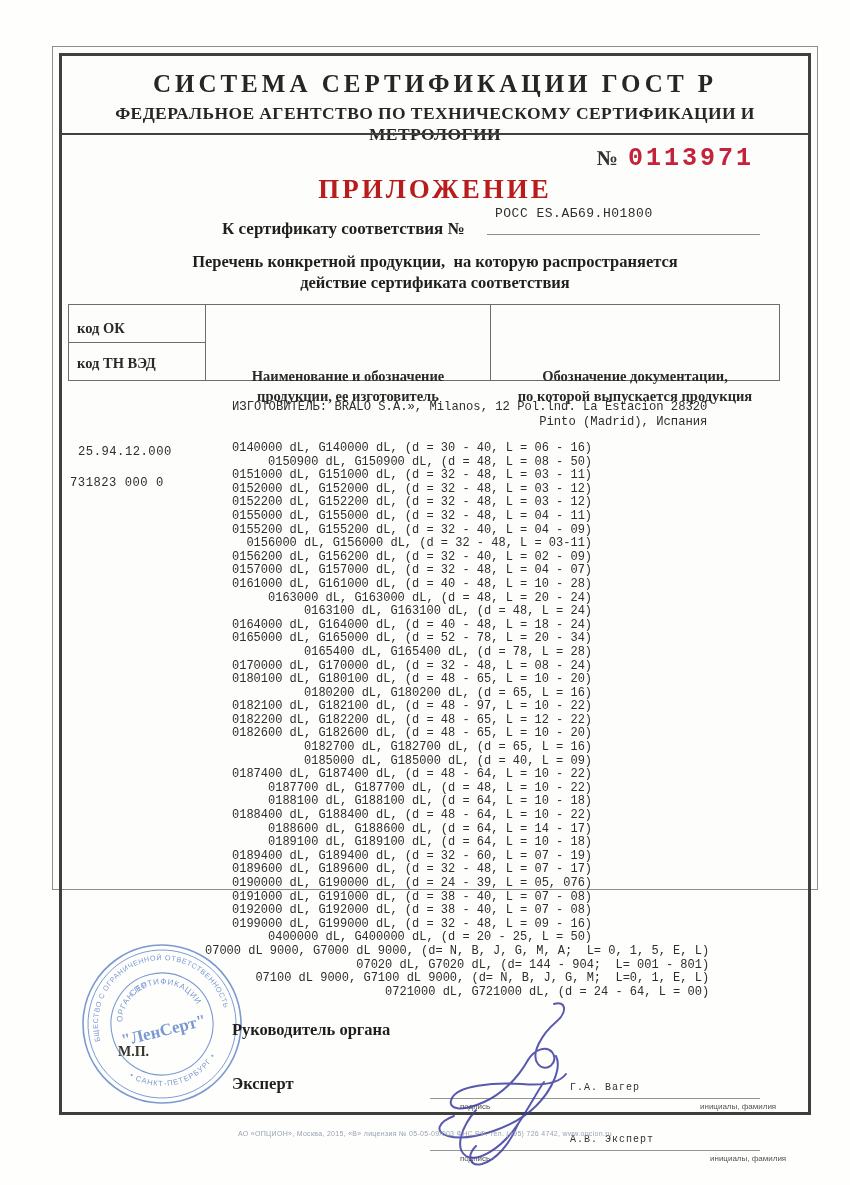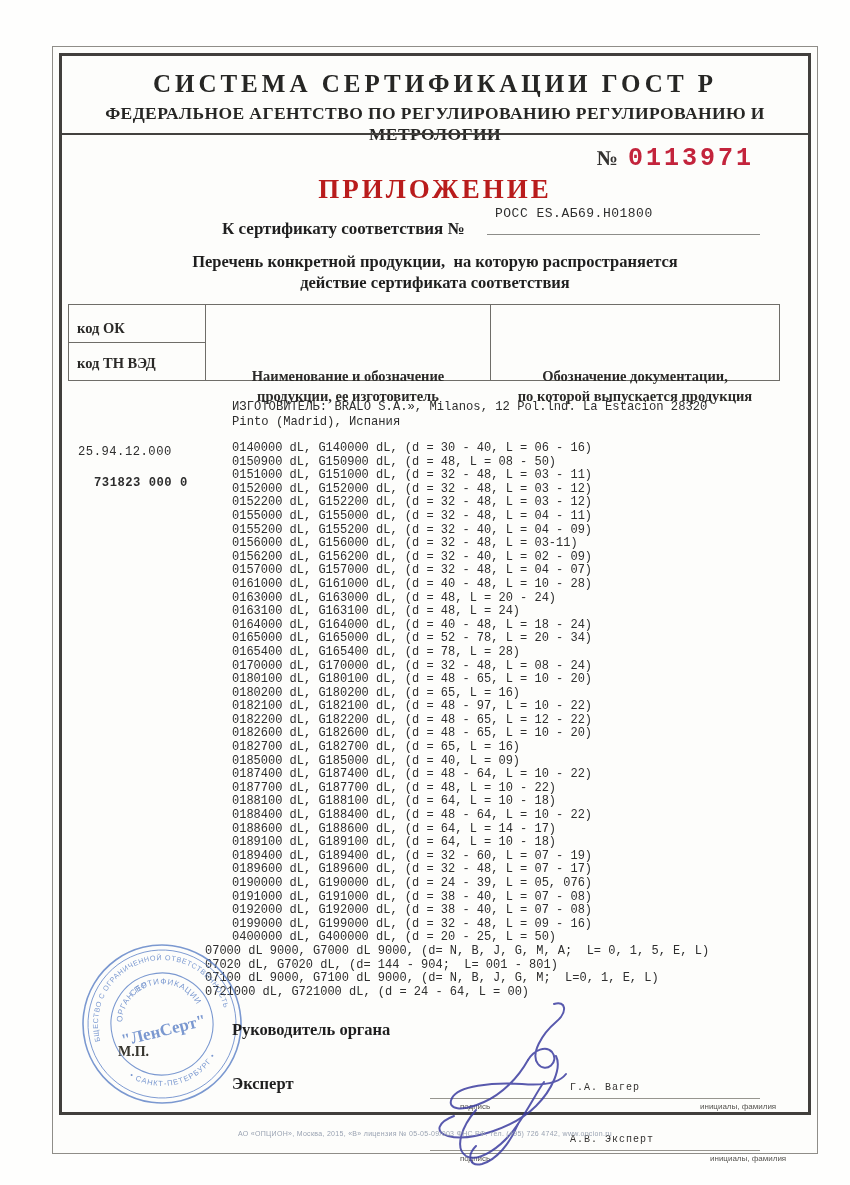--- a/index.html
+++ b/index.html
@@ -4,31 +4,31 @@
 <style>
   html,body{margin:0;padding:0;}
   body{
     width:850px;height:1185px;position:relative;
     background:#fefefd;
     font-family:"Liberation Serif","DejaVu Serif",serif;
     color:#1f1f1f;
     overflow:hidden;
   }
   .page-outer{
-    position:absolute;left:52px;top:46px;width:766px;height:1108px;
+    position:absolute;left:52px;top:46px;width:766px;height:844px;
     border:1px solid #8f8d88;background:#fdfdfb;box-sizing:border-box;
   }
   .page-inner{
     position:absolute;left:6px;top:6px;width:752px;height:1062px;
     border:3px solid #413f3c;box-sizing:border-box;
   }
   .abs{position:absolute;}
   .center{left:0;width:100%;text-align:center;}
   .serifb{font-family:"Liberation Serif","DejaVu Serif",serif;font-weight:bold;}
-  .mono{font-family:"Liberation Mono","DejaVu Sans Mono",monospace;color:#2e2e2e;}
+  .mono{font-family:"Liberation Mono","DejaVu Sans Mono",monospace;color:#2e2e2e;text-align:right;}
   .hdr1{top:14px;font-size:25px;letter-spacing:4px;color:#262624;}
   .hdr2{top:47px;font-size:17.5px;letter-spacing:.4px;color:#262624;}
   .hdr-divider{top:77px;left:0;width:100%;border-top:2px solid #43413e;}
   .form-no{top:88px;right:54px;white-space:nowrap;}
   .form-no .no-sign{font-size:21px;font-weight:bold;color:#33312f;vertical-align:middle;}
   .form-no .no-digits{font-family:"Liberation Mono","DejaVu Sans Mono",monospace;
     font-size:25px;font-weight:600;letter-spacing:3px;vertical-align:middle;margin-left:10px;}
   .doc-title{top:118px;font-size:27px;letter-spacing:3px;color:#b91c1c;}
   .cert-label{left:160px;top:163px;font-size:17px;}
   .cert-value{left:433px;top:150px;font-size:13px;letter-spacing:.5px;}
@@ -38,21 +38,21 @@
   .thead{left:6px;top:248px;width:712px;height:77px;border:1px solid #6f6d68;box-sizing:border-box;}
   .tcell{position:absolute;top:0;height:100%;box-sizing:border-box;}
   .tc1{left:0;width:137px;border-right:1px solid #6f6d68;}
   .tc2{left:137px;width:285px;border-right:1px solid #6f6d68;}
   .tc3{left:422px;width:288px;}
   .tc1-div{position:absolute;left:0;top:37px;width:100%;border-top:1px solid #6f6d68;}
   .tlabel{position:absolute;font-size:14.5px;font-weight:600;color:#2b2a28;}
   .tc-center{position:absolute;left:0;width:100%;text-align:center;font-size:14.5px;font-weight:600;color:#2b2a28;line-height:20px;margin-top:44px;}
   .mfr{left:170px;top:344px;font-size:12.2px;line-height:15px;white-space:pre;}
   .code-ok{left:16px;top:389px;font-size:12.2px;letter-spacing:.5px;}
-  .code-tnved{left:32px;top:420px;font-size:12.2px;letter-spacing:.5px;font-weight:bold;}
+  .code-tnved{left:8px;top:420px;font-size:12.2px;letter-spacing:.5px;}
   .products{left:170px;top:386px;font-size:12px;line-height:13.6px;white-space:pre;margin:0;}
   .products-wide{left:143px;top:889px;font-size:12px;line-height:13.6px;white-space:pre;margin:0;}
   .sig-label-head{left:170px;top:964px;font-size:16.5px;}
   .sig-label-expert{left:170px;top:1018px;font-size:16.5px;}
   .sig-line{border-bottom:1px solid #97958f;height:0;}
   .sl1{left:368px;top:1042px;width:330px;}
   .sl2{left:368px;top:1094px;width:330px;}
   .sig-caption{font-size:8px;color:#55534f;font-family:"Liberation Sans","DejaVu Sans",sans-serif;}
   .cap-sign1{left:398px;top:1046px;}
   .cap-sign2{left:398px;top:1098px;}
@@ -68,21 +68,21 @@
     font-family:"Liberation Sans","DejaVu Sans",sans-serif;
     font-size:7px;color:#9aa3b2;letter-spacing:.3px;}
 </style>
 </head>
 <body>
 
 <div class="page-outer">
   <div class="page-inner">
 
     <div class="abs center serifb hdr1">СИСТЕМА СЕРТИФИКАЦИИ ГОСТ Р</div>
-    <div class="abs center serifb hdr2">ФЕДЕРАЛЬНОЕ АГЕНТСТВО ПО РЕГУЛИРОВАНИЮ РЕГУЛИРОВАНИЮ И МЕТРОЛОГИИ</div>
+    <div class="abs center serifb hdr2">ФЕДЕРАЛЬНОЕ АГЕНТСТВО ПО ТЕХНИЧЕСКОМУ СЕРТИФИКАЦИИ И МЕТРОЛОГИИ</div>
     <div class="abs hdr-divider"></div>
 
     <div class="abs form-no">
       <span class="no-sign">№</span><span class="no-digits" style="color:#c3243c">0113971</span>
     </div>
 
     <div class="abs center serifb doc-title">ПРИЛОЖЕНИЕ</div>
 
     <div class="abs serifb cert-label">К сертификату соответствия №</div>
     <div class="abs mono cert-value">РОСС ES.АБ69.Н01800</div>

